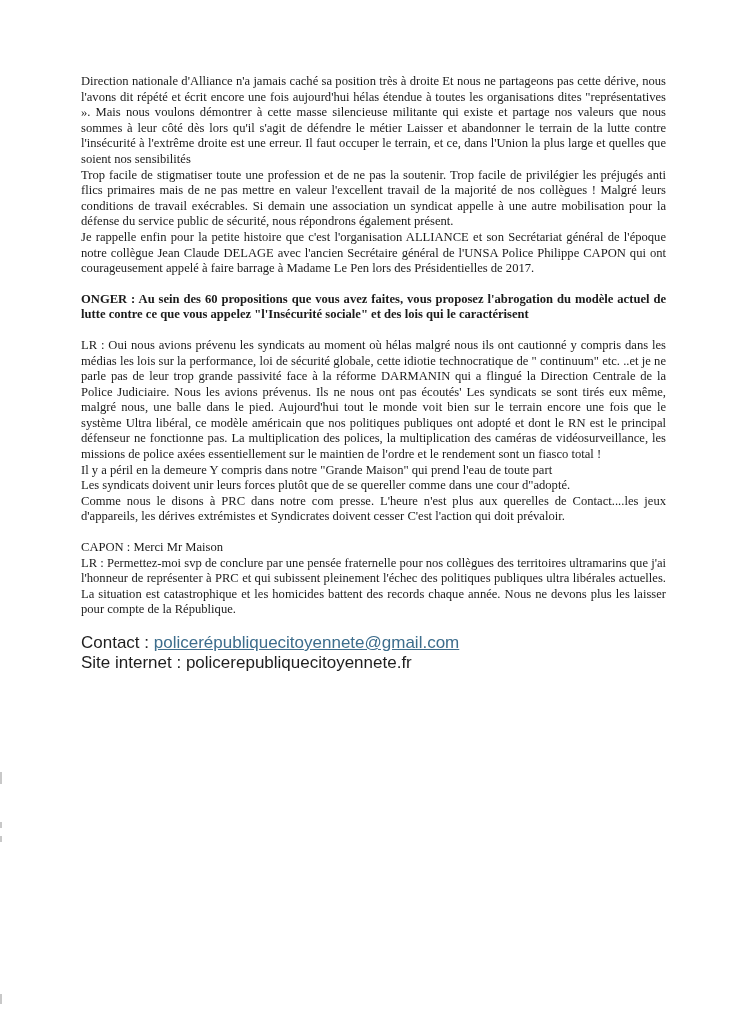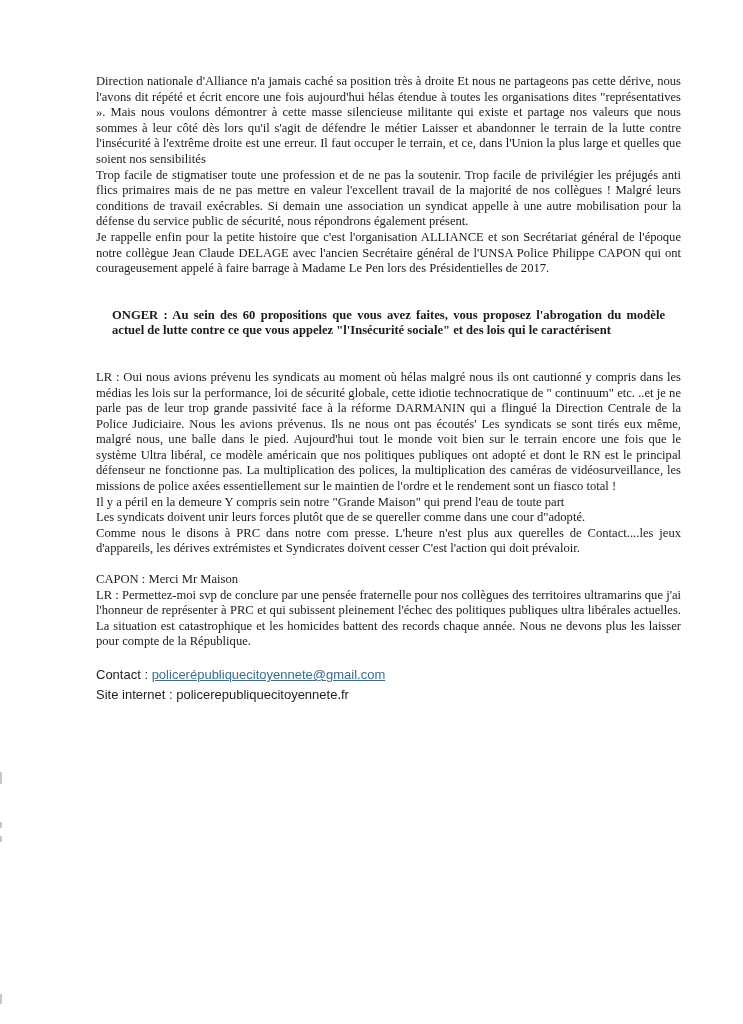--- a/index.html
+++ b/index.html
@@ -1,43 +1,43 @@
 <!DOCTYPE html>
 <html><head>
 <meta charset="utf-8">
 <style>
   html, body { margin: 0; padding: 0; background: #ffffff; }
   body { width: 743px; height: 1024px; position: relative; overflow: hidden; }
-  .page { position: absolute; left: 96px; top: 74px; width: 585px; color: #1b1b1b;
+  .page { position: absolute; left: 81px; top: 74px; width: 585px; color: #1b1b1b;
           font-family: "Liberation Serif", "DejaVu Serif", serif; font-size: 12.6px; line-height: 15.6px; }
   .para { margin: 0; text-align: justify; }
   .gap { height: 15px; }
   .bold { font-weight: normal; }
-  .q { font-weight: bold; margin: 16px; text-align: justify; }
-  .contact { margin-top: 15px; font-family: "Liberation Sans", "DejaVu Sans", sans-serif; font-size: 13px; line-height: 20px; color: #1e1e1e; }
+  .q { font-weight: bold; margin: 0; text-align: justify; }
+  .contact { margin-top: 15px; font-family: "Liberation Sans", "DejaVu Sans", sans-serif; font-size: 17px; line-height: 20px; color: #1e1e1e; }
   .link { color: #3d6d8c; text-decoration: underline; }
   .edge-mark { position: absolute; left: 0; width: 2px; background: #c8c8c8; }
 </style>
 </head>
 <body>
 
 <div class="page">
   <p class="para">Direction nationale d'Alliance n'a jamais caché sa position très à droite Et nous ne partageons pas cette dérive, nous l'avons dit répété et écrit encore une fois aujourd'hui hélas étendue à toutes les organisations dites "représentatives ». Mais nous voulons démontrer à cette masse silencieuse militante qui existe et partage nos valeurs que nous sommes à leur côté dès lors qu'il s'agit de défendre le métier Laisser et abandonner le terrain de la lutte contre l'insécurité à l'extrême droite est une erreur. Il faut occuper le terrain, et ce, dans l'Union la plus large et quelles que soient nos sensibilités</p>
   <p class="para">Trop facile de stigmatiser toute une profession et de ne pas la soutenir. Trop facile de privilégier les préjugés anti flics primaires mais de ne pas mettre en valeur l'excellent travail de la majorité de nos collègues ! Malgré leurs conditions de travail exécrables. Si demain une association un syndicat appelle à une autre mobilisation pour la défense du service public de sécurité, nous répondrons également présent.</p>
   <p class="para">Je rappelle enfin pour la petite histoire que c'est l'organisation ALLIANCE et son Secrétariat général de l'époque notre collègue Jean Claude DELAGE avec l'ancien Secrétaire général de l'UNSA Police Philippe CAPON qui ont courageusement appelé à faire barrage à Madame Le Pen lors des Présidentielles de 2017.</p>
 
   <div class="gap"></div>
   <p class="q">ONGER : Au sein des 60 propositions que vous avez faites, vous proposez l'abrogation du modèle actuel de lutte contre ce que vous appelez "l'Insécurité sociale" et des lois qui le caractérisent</p>
   <div class="gap"></div>
 
   <p class="para">
     <span class="bold">LR :</span>
     <span>Oui nous avions prévenu les syndicats au moment où hélas malgré nous ils ont cautionné y compris dans les médias les lois sur la performance, loi de sécurité globale, cette idiotie technocratique de " continuum" etc. ..et je ne parle pas de leur trop grande passivité face à la réforme DARMANIN qui a flingué la Direction Centrale de la Police Judiciaire. Nous les avions prévenus. Ils ne nous ont pas écoutés' Les syndicats se sont tirés eux même, malgré nous, une balle dans le pied. Aujourd'hui tout le monde voit bien sur le terrain encore une fois que le système Ultra libéral, ce modèle américain que nos politiques publiques ont adopté et dont le RN est le principal défenseur ne fonctionne pas. La multiplication des polices, la multiplication des caméras de vidéosurveillance, les missions de police axées essentiellement sur le maintien de l'ordre et le rendement sont un fiasco total !</span>
   </p>
-  <p class="para">Il y a péril en la demeure Y compris sein notre "Grande Maison" qui prend l'eau de toute part</p>
+  <p class="para">Il y a péril en la demeure Y compris dans notre "Grande Maison" qui prend l'eau de toute part</p>
   <p class="para">Les syndicats doivent unir leurs forces plutôt que de se quereller comme dans une cour d"adopté.</p>
   <p class="para">Comme nous le disons à PRC dans notre com presse. L'heure n'est plus aux querelles de Contact....les jeux d'appareils, les dérives extrémistes et Syndicrates doivent cesser C'est l'action qui doit prévaloir.</p>
 
   <div class="gap"></div>
   <p class="para">
     <span class="bold">CAPON</span><span> : Merci Mr Maison</span>
   </p>
   <p class="para">
     <span class="bold">LR :</span><span> Permettez-moi svp de conclure par une pensée fraternelle pour nos collègues des territoires ultramarins que j'ai l'honneur de représenter à PRC et qui subissent pleinement l'échec des politiques publiques ultra libérales actuelles. La situation est catastrophique et les homicides battent des records chaque année. Nous ne devons plus les laisser pour compte de la République.</span>
   </p>

